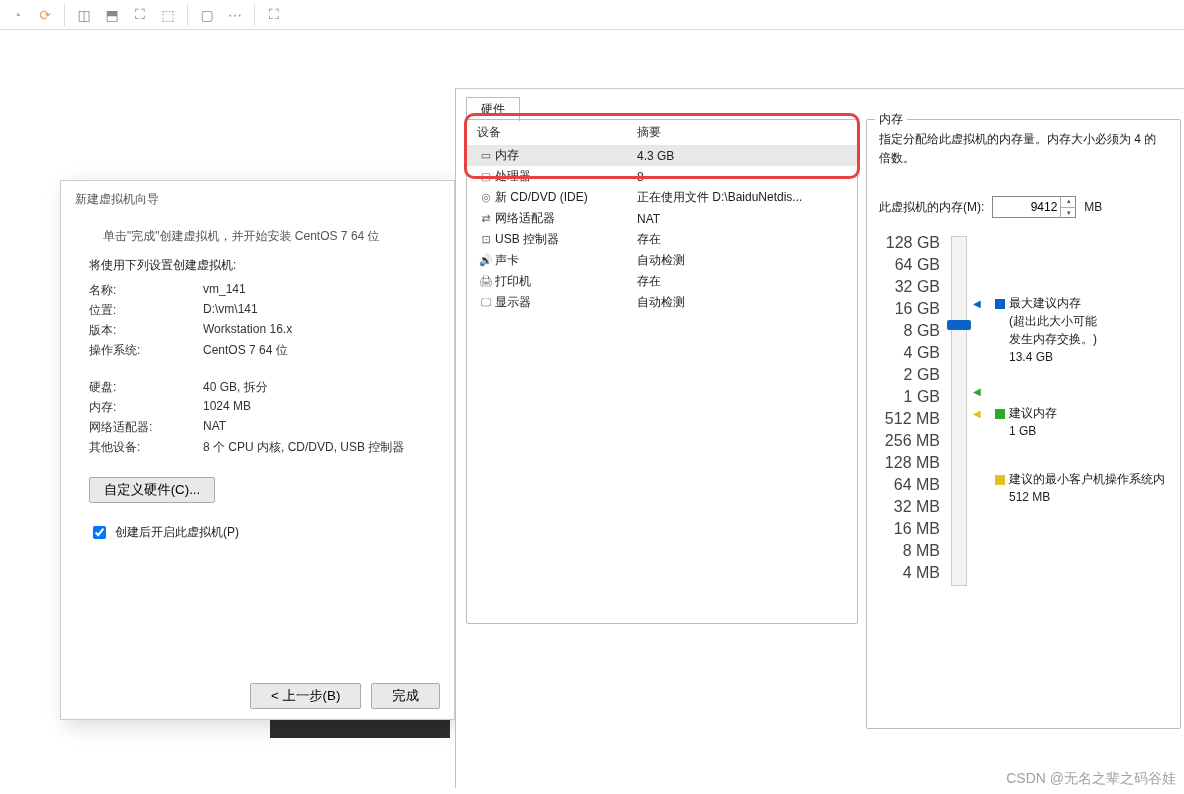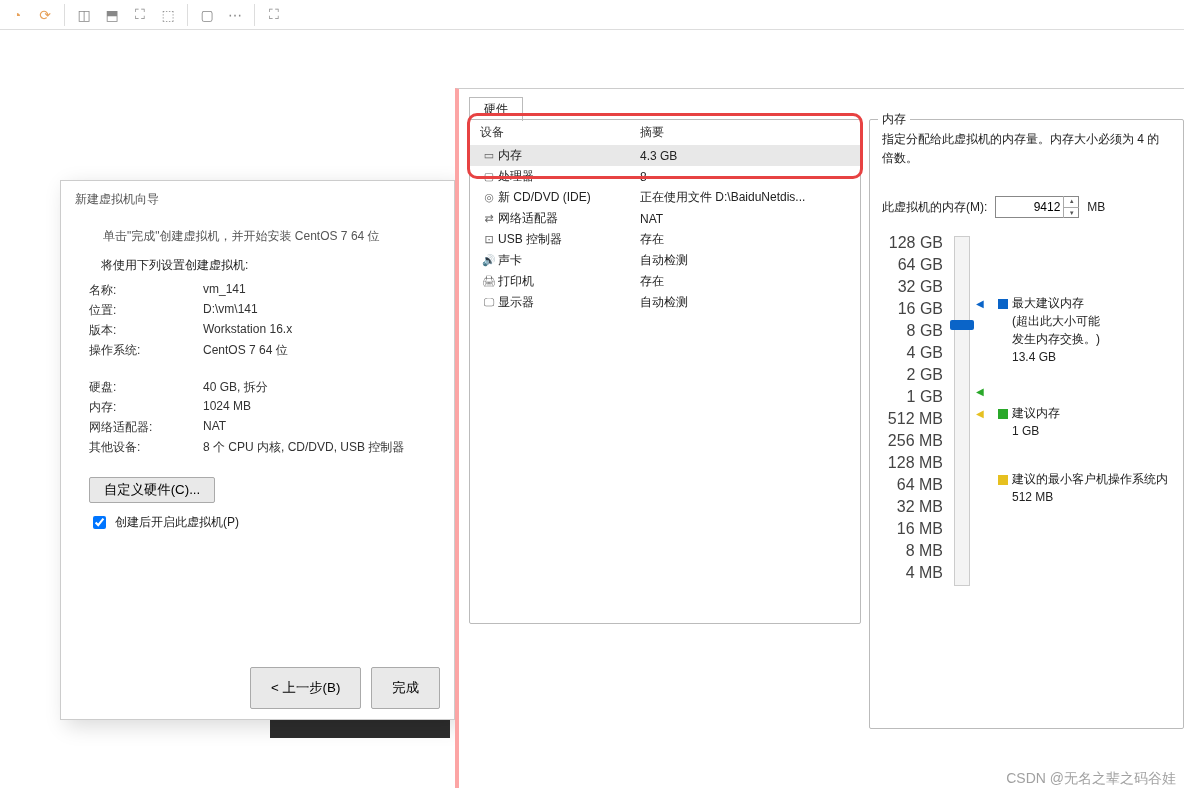--- a/index.html
+++ b/index.html
@@ -13,34 +13,34 @@
 
 
 .main { position: relative; height: 764px; }
 
 
 .wizard { position: absolute; left: 60px; top: 150px; width: 395px; height: 540px; background: #fff; border: 1px solid #ccc; box-shadow: 6px 6px 20px rgba(0,0,0,.15); }
 .wizard-head { padding: 10px 14px; color: #555; }
 .wizard-body { padding: 10px 28px 14px 28px; }
 .wizard-title { font-weight: bold; font-size: 12px; margin-bottom: 4px; }
 .wizard-sub { color: #555; margin-bottom: 8px; padding-left: 14px; }
-.settings-lbl { margin: 12px 0 8px 12px; }
+.settings-lbl { margin: 12px 0 8px 0; }
 .kv-row { display: flex; margin: 3px 0; }
 .kv-k { width: 114px; color: #333; }
 .kv-v { flex: 1; color: #333; }
 .wizard-btn { margin: 18px 0 10px 0; padding: 3px 14px; background: #e9e9e9; border: 1px solid #aaa; border-radius: 2px; }
-.checkbox-row { display: flex; align-items: center; gap: 6px; }
+.checkbox-row { display: flex; align-items: center; gap: 6px; margin-top: 10px; }
 .wizard-footer { position: absolute; bottom: 10px; right: 14px; display: flex; gap: 10px; }
-.wizard-footer button { padding: 11px 20px; background: #e9e9e9; border: 1px solid #aaa; border-radius: 2px; }
+.wizard-footer button { padding: 3px 20px; background: #e9e9e9; border: 1px solid #aaa; border-radius: 2px; }
 
 
 .dark-strip { position: absolute; left: 270px; top: 170px; width: 180px; height: 538px; background: #2d2d2d; z-index: -1; }
 
 
-.hw-dialog { position: absolute; left: 455px; top: 58px; width: 730px; height: 700px; background: #fff; border-top: 1px solid #ccc; border-left: 4px solid #fca5a5; }
+.hw-dialog { position: absolute; left: 455px; top: 58px; width: 730px; height: 700px; background: #fff; border-top: 1px solid #ccc; border-left: 1px solid #fca5a5; }
 .hw-tab { position: absolute; top: 8px; left: 10px; background: #fff; border: 1px solid #bbb; border-bottom: none; padding: 3px 14px; font-size: 12px; }
 .hw-frame { position: absolute; left: 10px; top: 30px; width: 392px; height: 505px; border: 1px solid #bbb; border-radius: 2px; }
 .hw-list-head { display: flex; padding: 4px 10px; color: #333; }
 .hw-list-head .c1 { width: 160px; }
 .hw-row { display: flex; align-items: center; padding: 2px 10px; height: 21px; }
 .hw-row .ic { width: 18px; display: inline-flex; justify-content: center; color: #666; font-size: 11px; }
 .hw-row .c1 { width: 142px; }
 .hw-row .c2 { flex: 1; }
 .hw-row.sel { background: #e8e8e8; }
 .red-box { position: absolute; left: 8px; top: 24px; width: 396px; height: 66px; border: 3px solid #e74242; border-radius: 10px; pointer-events: none; }

